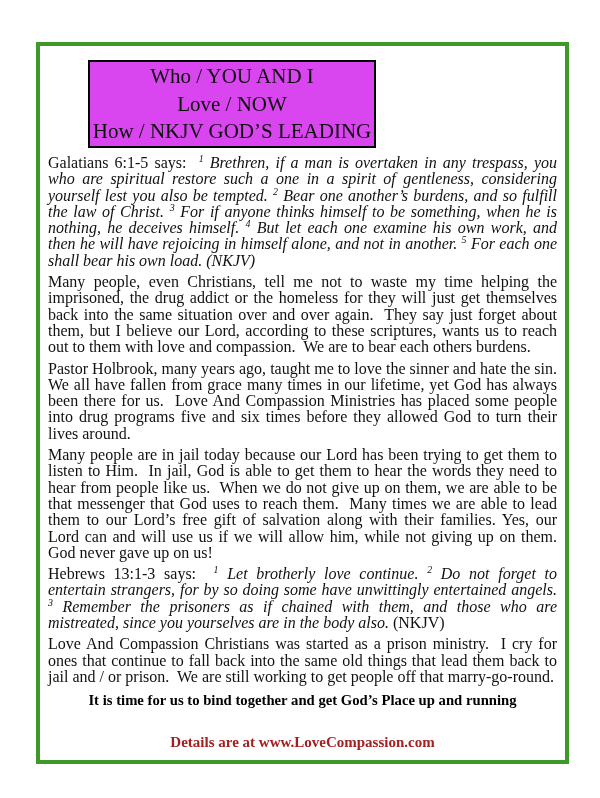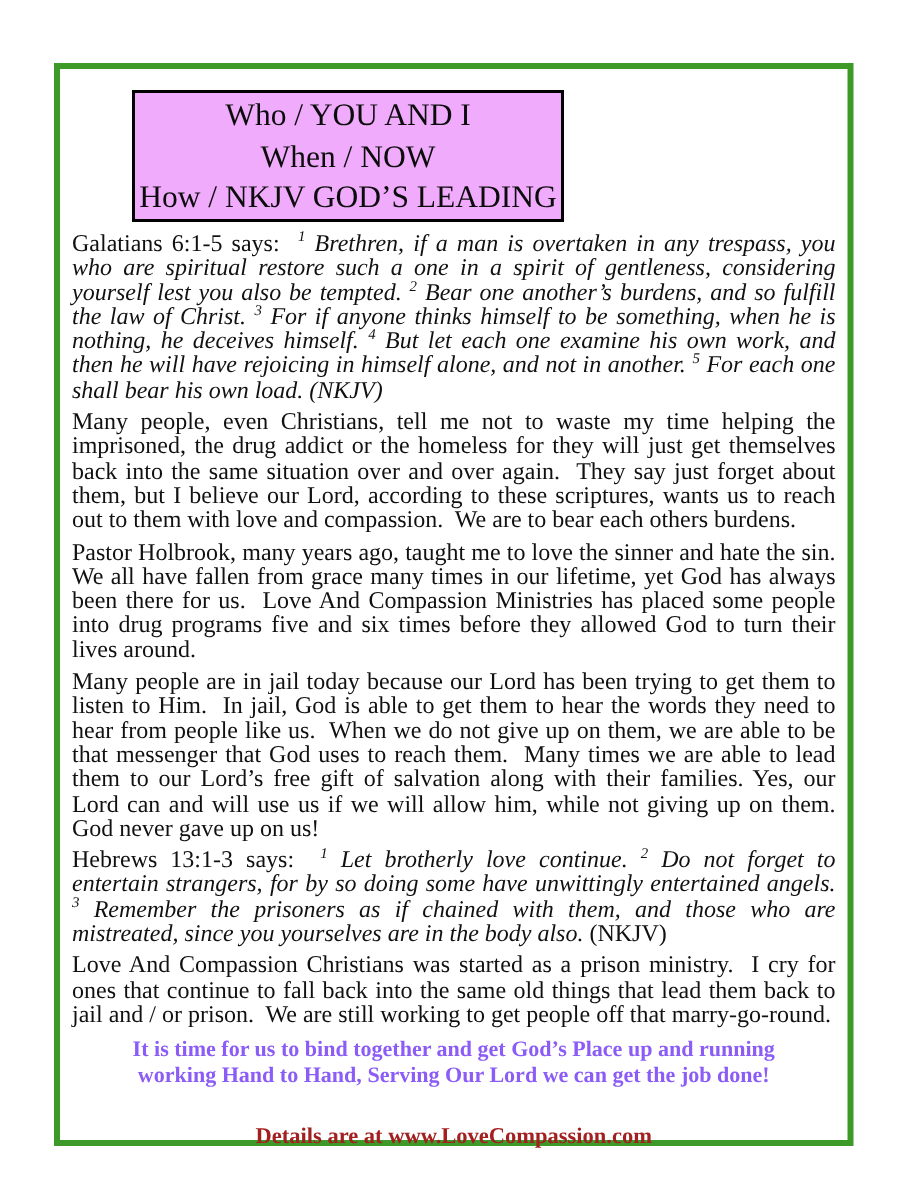--- a/index.html
+++ b/index.html
@@ -43,55 +43,54 @@
     font-size: 0.62em;
     vertical-align: super;
     line-height: 0;
   }
   .closing {
     margin: 7px 8px 0 8px;
     text-align: center;
     font-weight: bold;
     font-size: 14.7px;
     line-height: 16.5px;
-    color: #8b5cf6;
+    color: #000000;
   }
   .details {
     margin: 25px 8px 0 8px;
     text-align: center;
     font-weight: bold;
     font-size: 15px;
     color: #a32020;
   }
   .details span { cursor: default; }
 </style>
 </head>
 <body>
 
 <div class="page">
   <div class="frame" style="border-color: rgb(61, 153, 40);">
 
-    <div class="headerbox" style="background: #f0abfc; border-color: rgb(0, 0, 0); margin-left: 48px;">
+    <div class="headerbox" style="background: #d946ef; border-color: rgb(0, 0, 0); margin-left: 48px;">
       <div class="hline">Who / YOU AND I</div>
-      <div class="hline">When / NOW</div>
+      <div class="hline">Love / NOW</div>
       <div class="hline">How / NKJV GOD’S LEADING</div>
     </div>
 
     <div class="bodytext">
         <p class="para"><span class="run-n">Galatians 6:1-5 says:  </span><span class="run-sup">1</span><span class="run-i"> Brethren, if a man is overtaken in any trespass, you who are spiritual restore such a one in a spirit of gentleness, considering yourself lest you also be tempted. </span><span class="run-sup">2</span><span class="run-i"> Bear one another’s burdens, and so fulfill the law of Christ. </span><span class="run-sup">3</span><span class="run-i"> For if anyone thinks himself to be something, when he is nothing, he deceives himself. </span><span class="run-sup">4</span><span class="run-i"> But let each one examine his own work, and then he will have rejoicing in himself alone, and not in another. </span><span class="run-sup">5</span><span class="run-i"> For each one shall bear his own load. (NKJV)</span></p>
         <p class="para"><span class="run-n">Many people, even Christians, tell me not to waste my time helping the imprisoned, the drug addict or the homeless for they will just get themselves back into the same situation over and over again.  They say just forget about them, but I believe our Lord, according to these scriptures, wants us to reach out to them with love and compassion.  We are to bear each others burdens.</span></p>
         <p class="para"><span class="run-n">Pastor Holbrook, many years ago, taught me to love the sinner and hate the sin.  We all have fallen from grace many times in our lifetime, yet God has always been there for us.  Love And Compassion Ministries has placed some people into drug programs five and six times before they allowed God to turn their lives around.</span></p>
         <p class="para"><span class="run-n">Many people are in jail today because our Lord has been trying to get them to listen to Him.  In jail, God is able to get them to hear the words they need to hear from people like us.  When we do not give up on them, we are able to be that messenger that God uses to reach them.  Many times we are able to lead them to our Lord’s free gift of salvation along with their families. Yes, our Lord can and will use us if we will allow him, while not giving up on them.  God never gave up on us!</span></p>
         <p class="para"><span class="run-n">Hebrews 13:1-3 says:  </span><span class="run-sup">1</span><span class="run-i"> Let brotherly love continue. </span><span class="run-sup">2</span><span class="run-i"> Do not forget to entertain strangers, for by so doing some have unwittingly entertained angels. </span><span class="run-sup">3</span><span class="run-i"> Remember the prisoners as if chained with them, and those who are mistreated, since you yourselves are in the body also. </span><span class="run-n">(NKJV)</span></p>
         <p class="para"><span class="run-n">Love And Compassion Christians was started as a prison ministry.  I cry for ones that continue to fall back into the same old things that lead them back to jail and / or prison.  We are still working to get people off that marry-go-round.</span></p>
       </div>
 
     <div class="closing">
       <div>It is time for us to bind together and get God’s Place up and running</div>
-      <div>working Hand to Hand, Serving Our Lord we can get the job done!</div>
     </div>
 
     <div class="details" style="color: rgb(163, 32, 32);">
       <span>Details are at </span><span>www.LoveCompassion.com</span>
     </div>
 
   </div>
 </div>
 
 </body></html>

